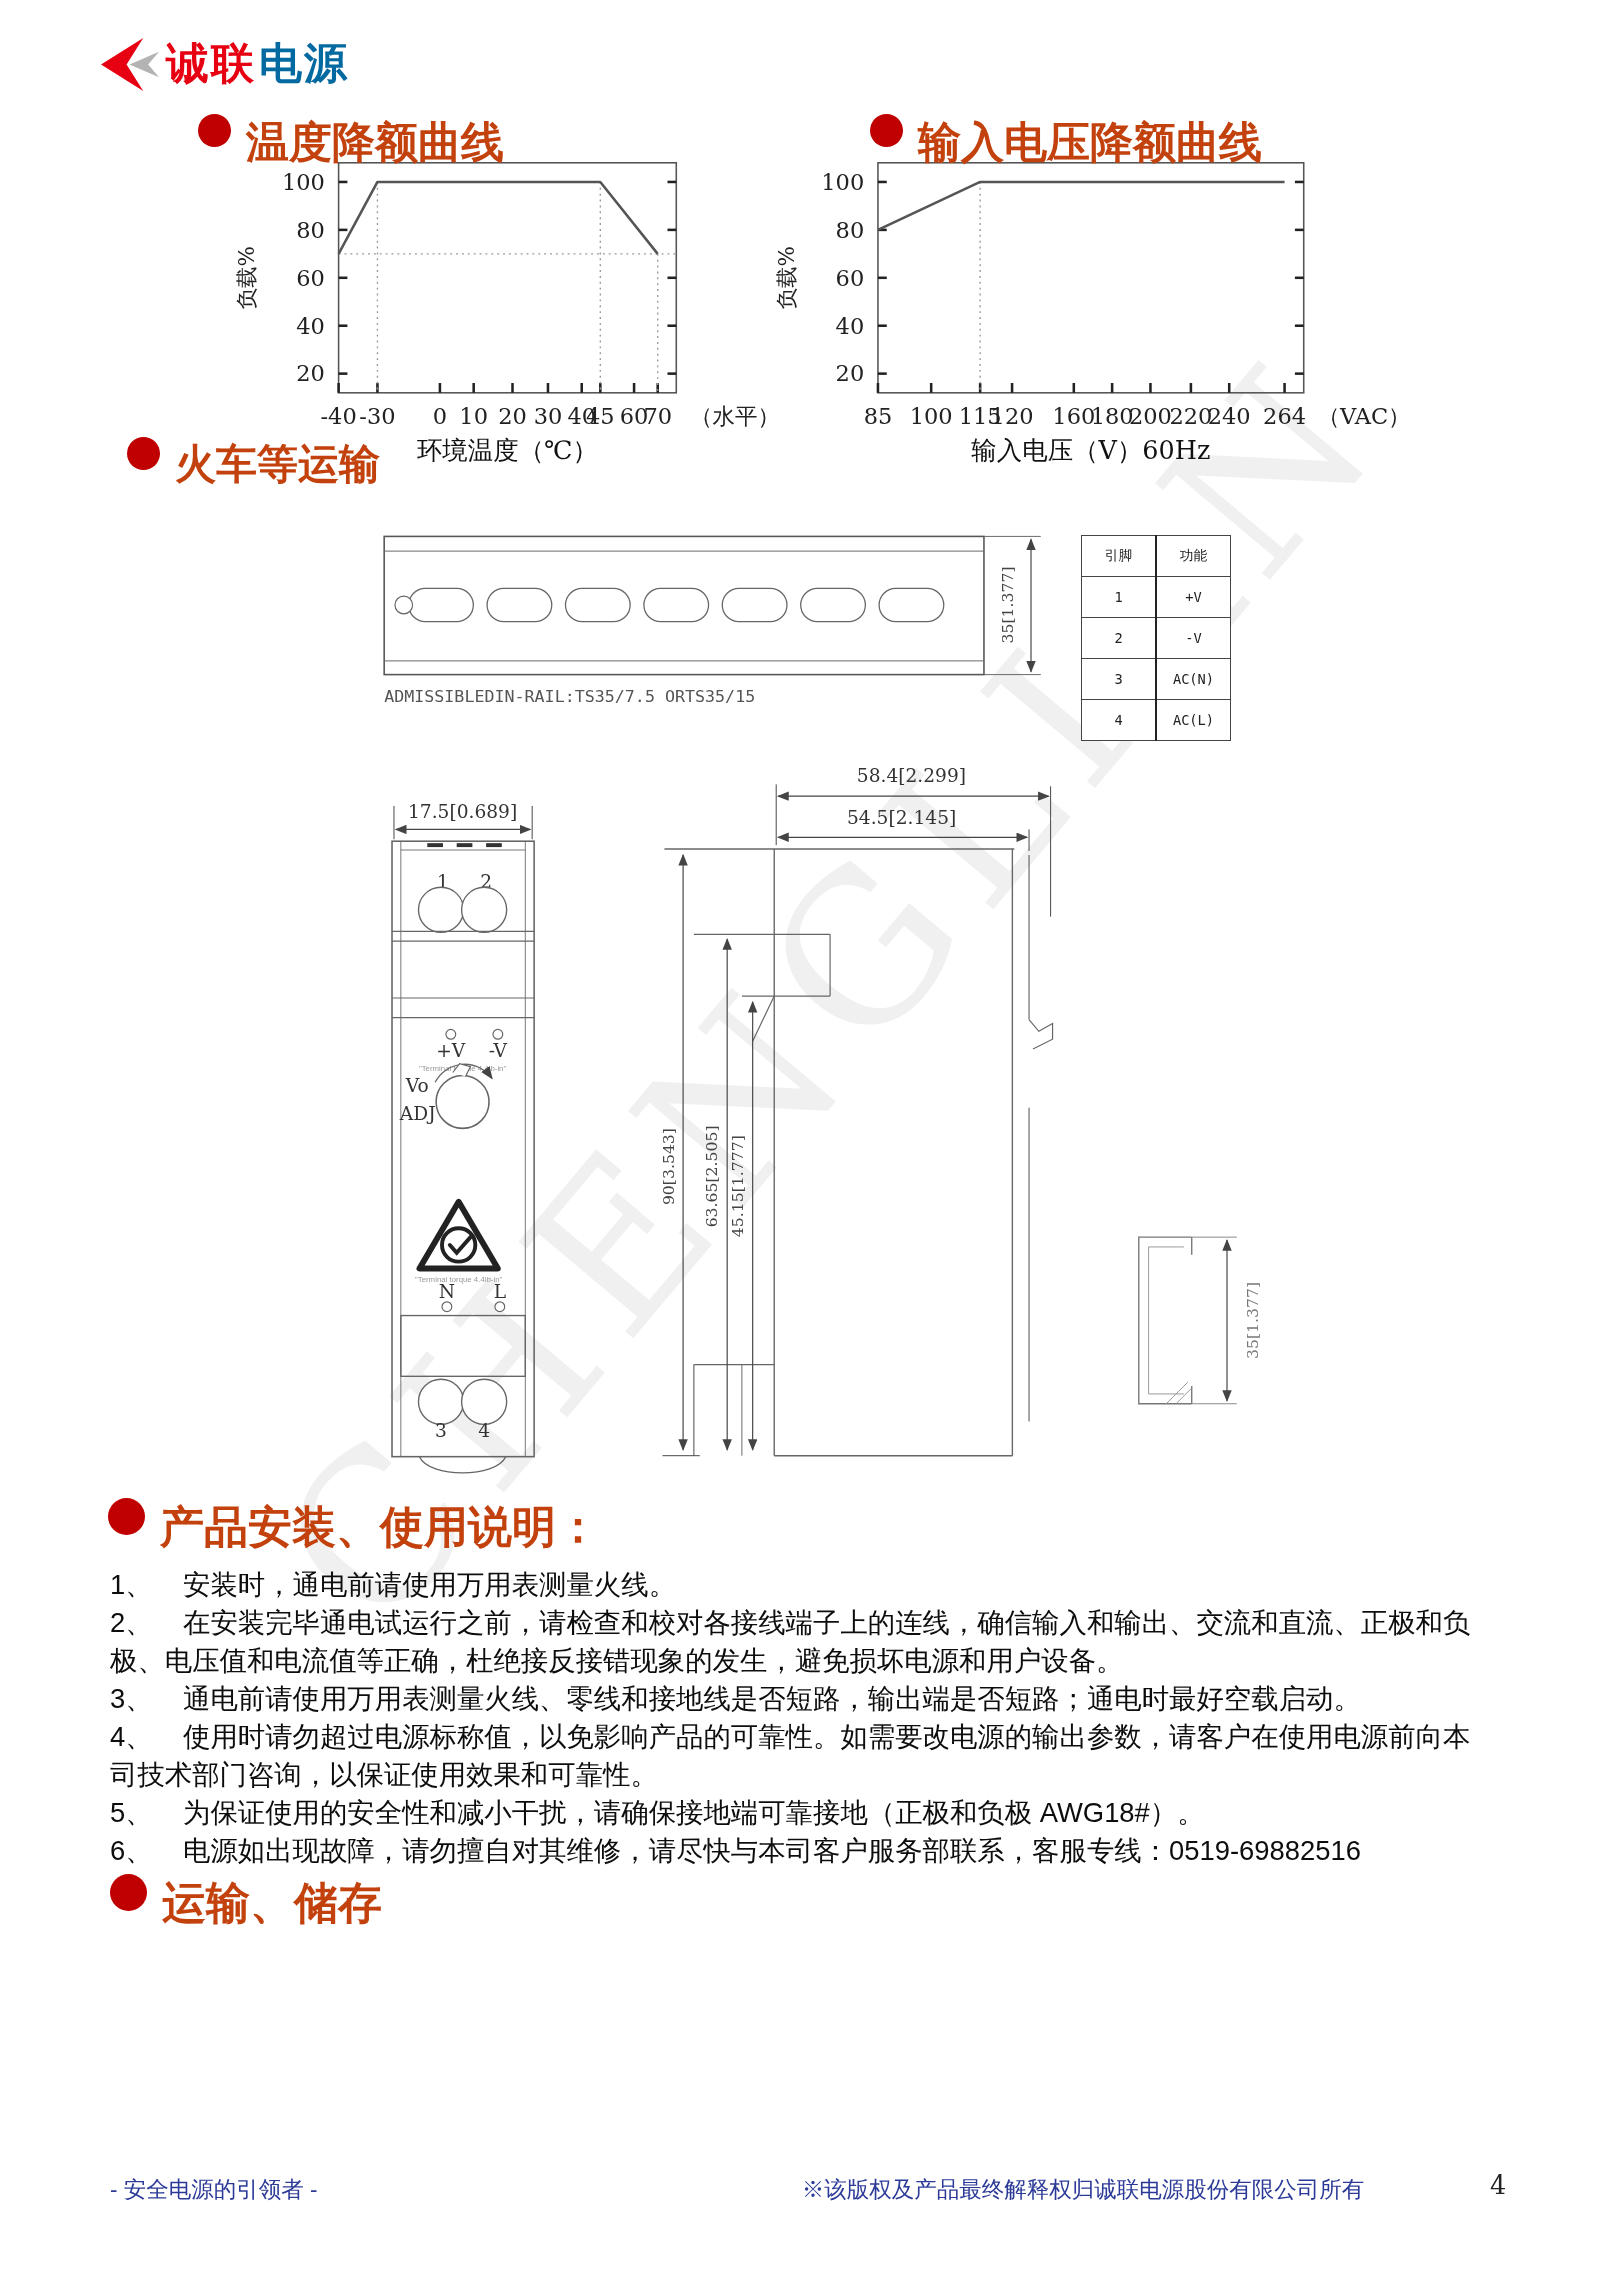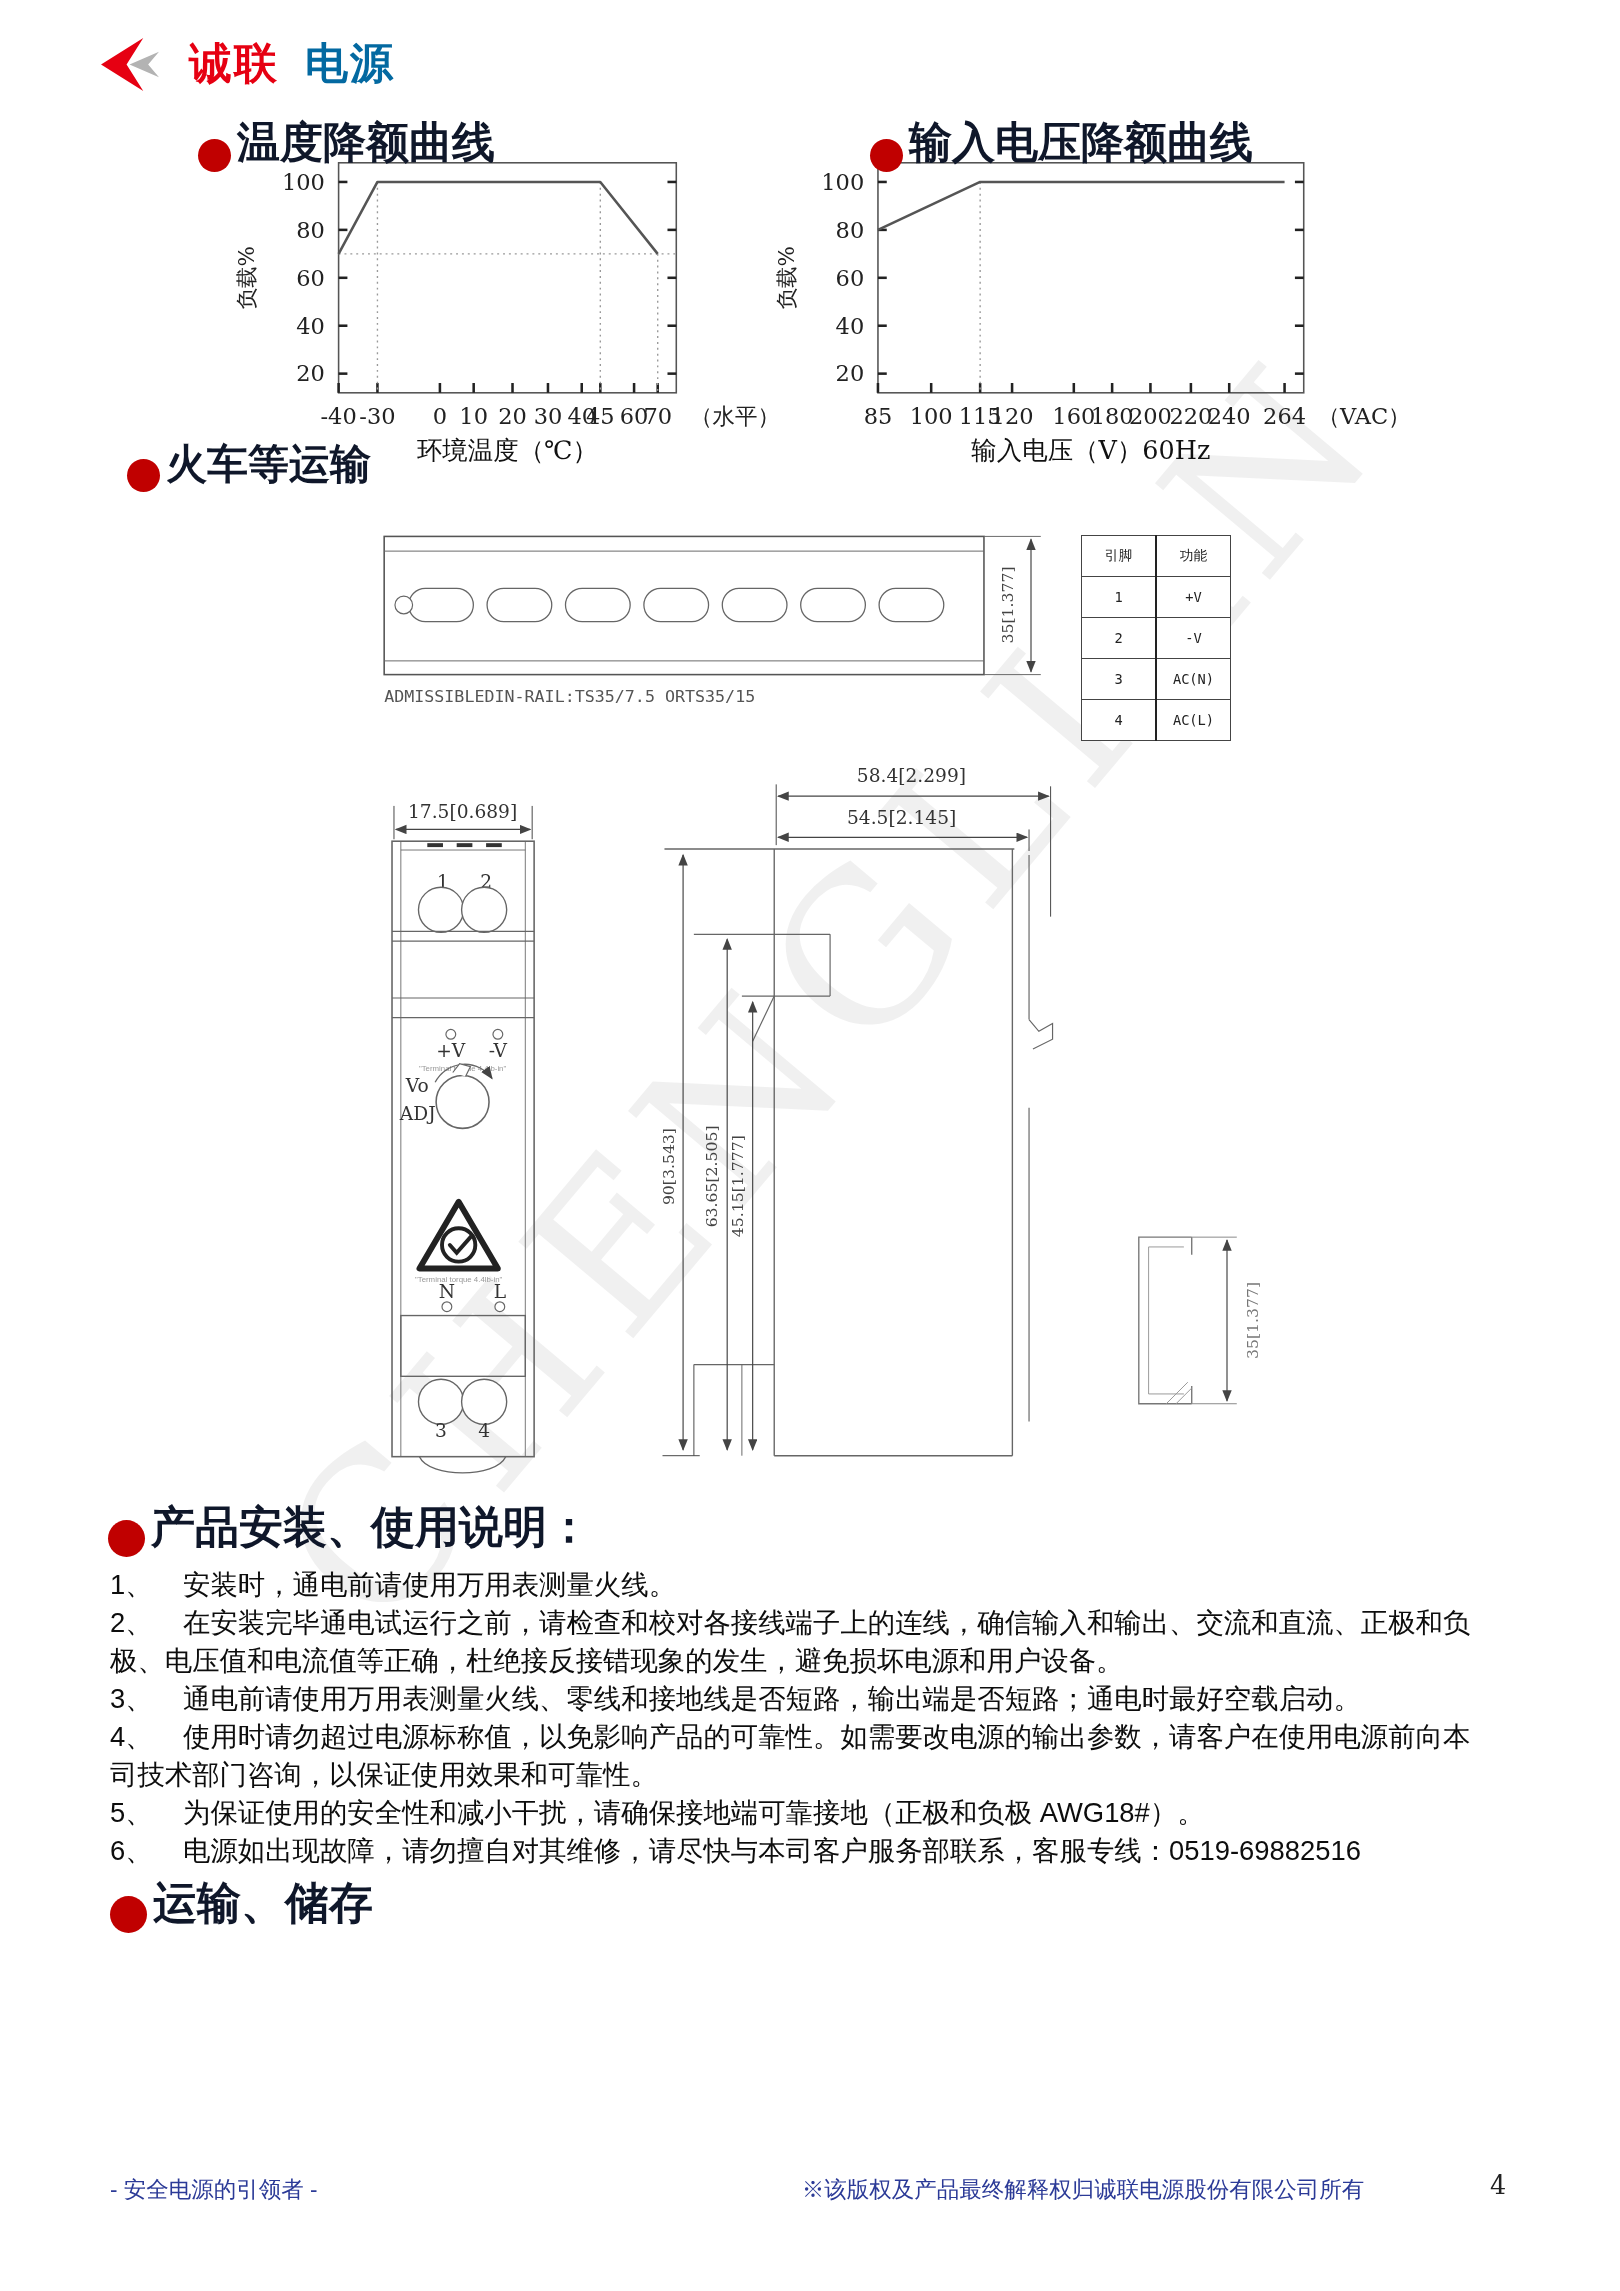--- a/index.html
+++ b/index.html
@@ -1,24 +1,24 @@
 <!DOCTYPE html>
 <html><head>
 <meta charset="utf-8">
 <style>
   html,body{margin:0;padding:0;background:#888;}
   #page{position:relative;width:1620px;height:2292px;background:#fff;overflow:hidden;
         font-family:"Liberation Sans",sans-serif;color:#111;}
   .abs{position:absolute;}
   
-  #logo{left:98px;top:35px;display:flex;align-items:center;gap:26px;}
+  #logo{left:98px;top:35px;display:flex;align-items:center;gap:3px;}
   #logo .brand{font-size:43px;font-weight:bold;letter-spacing:2px;}
   #logo .red{color:#e60012;} #logo .blk{color:#0369a1;}
   
-  .sec-title{display:flex;align-items:flex-end;gap:6px;color:#0f172a;
+  .sec-title{display:flex;align-items:flex-start;gap:15px;color:#c2410c;
              font-family:"DejaVu Serif",serif;font-weight:700;}
   .sec-title .dot{border-radius:50%;background:#c00000;flex:0 0 auto;}
   .t-big{font-size:43px;} .dot-big{width:33px;height:33px;}
   
   .tick{font:23px "DejaVu Serif",serif;fill:#222;}
   .xlab{font:26px "DejaVu Serif",serif;fill:#111;}
   .ylab{font:22px "DejaVu Serif",serif;fill:#222;}
   
   .dtx{font:19px "DejaVu Serif",serif;fill:#333;}
   .dtx16{font:16px "DejaVu Serif",serif;fill:#444;}

